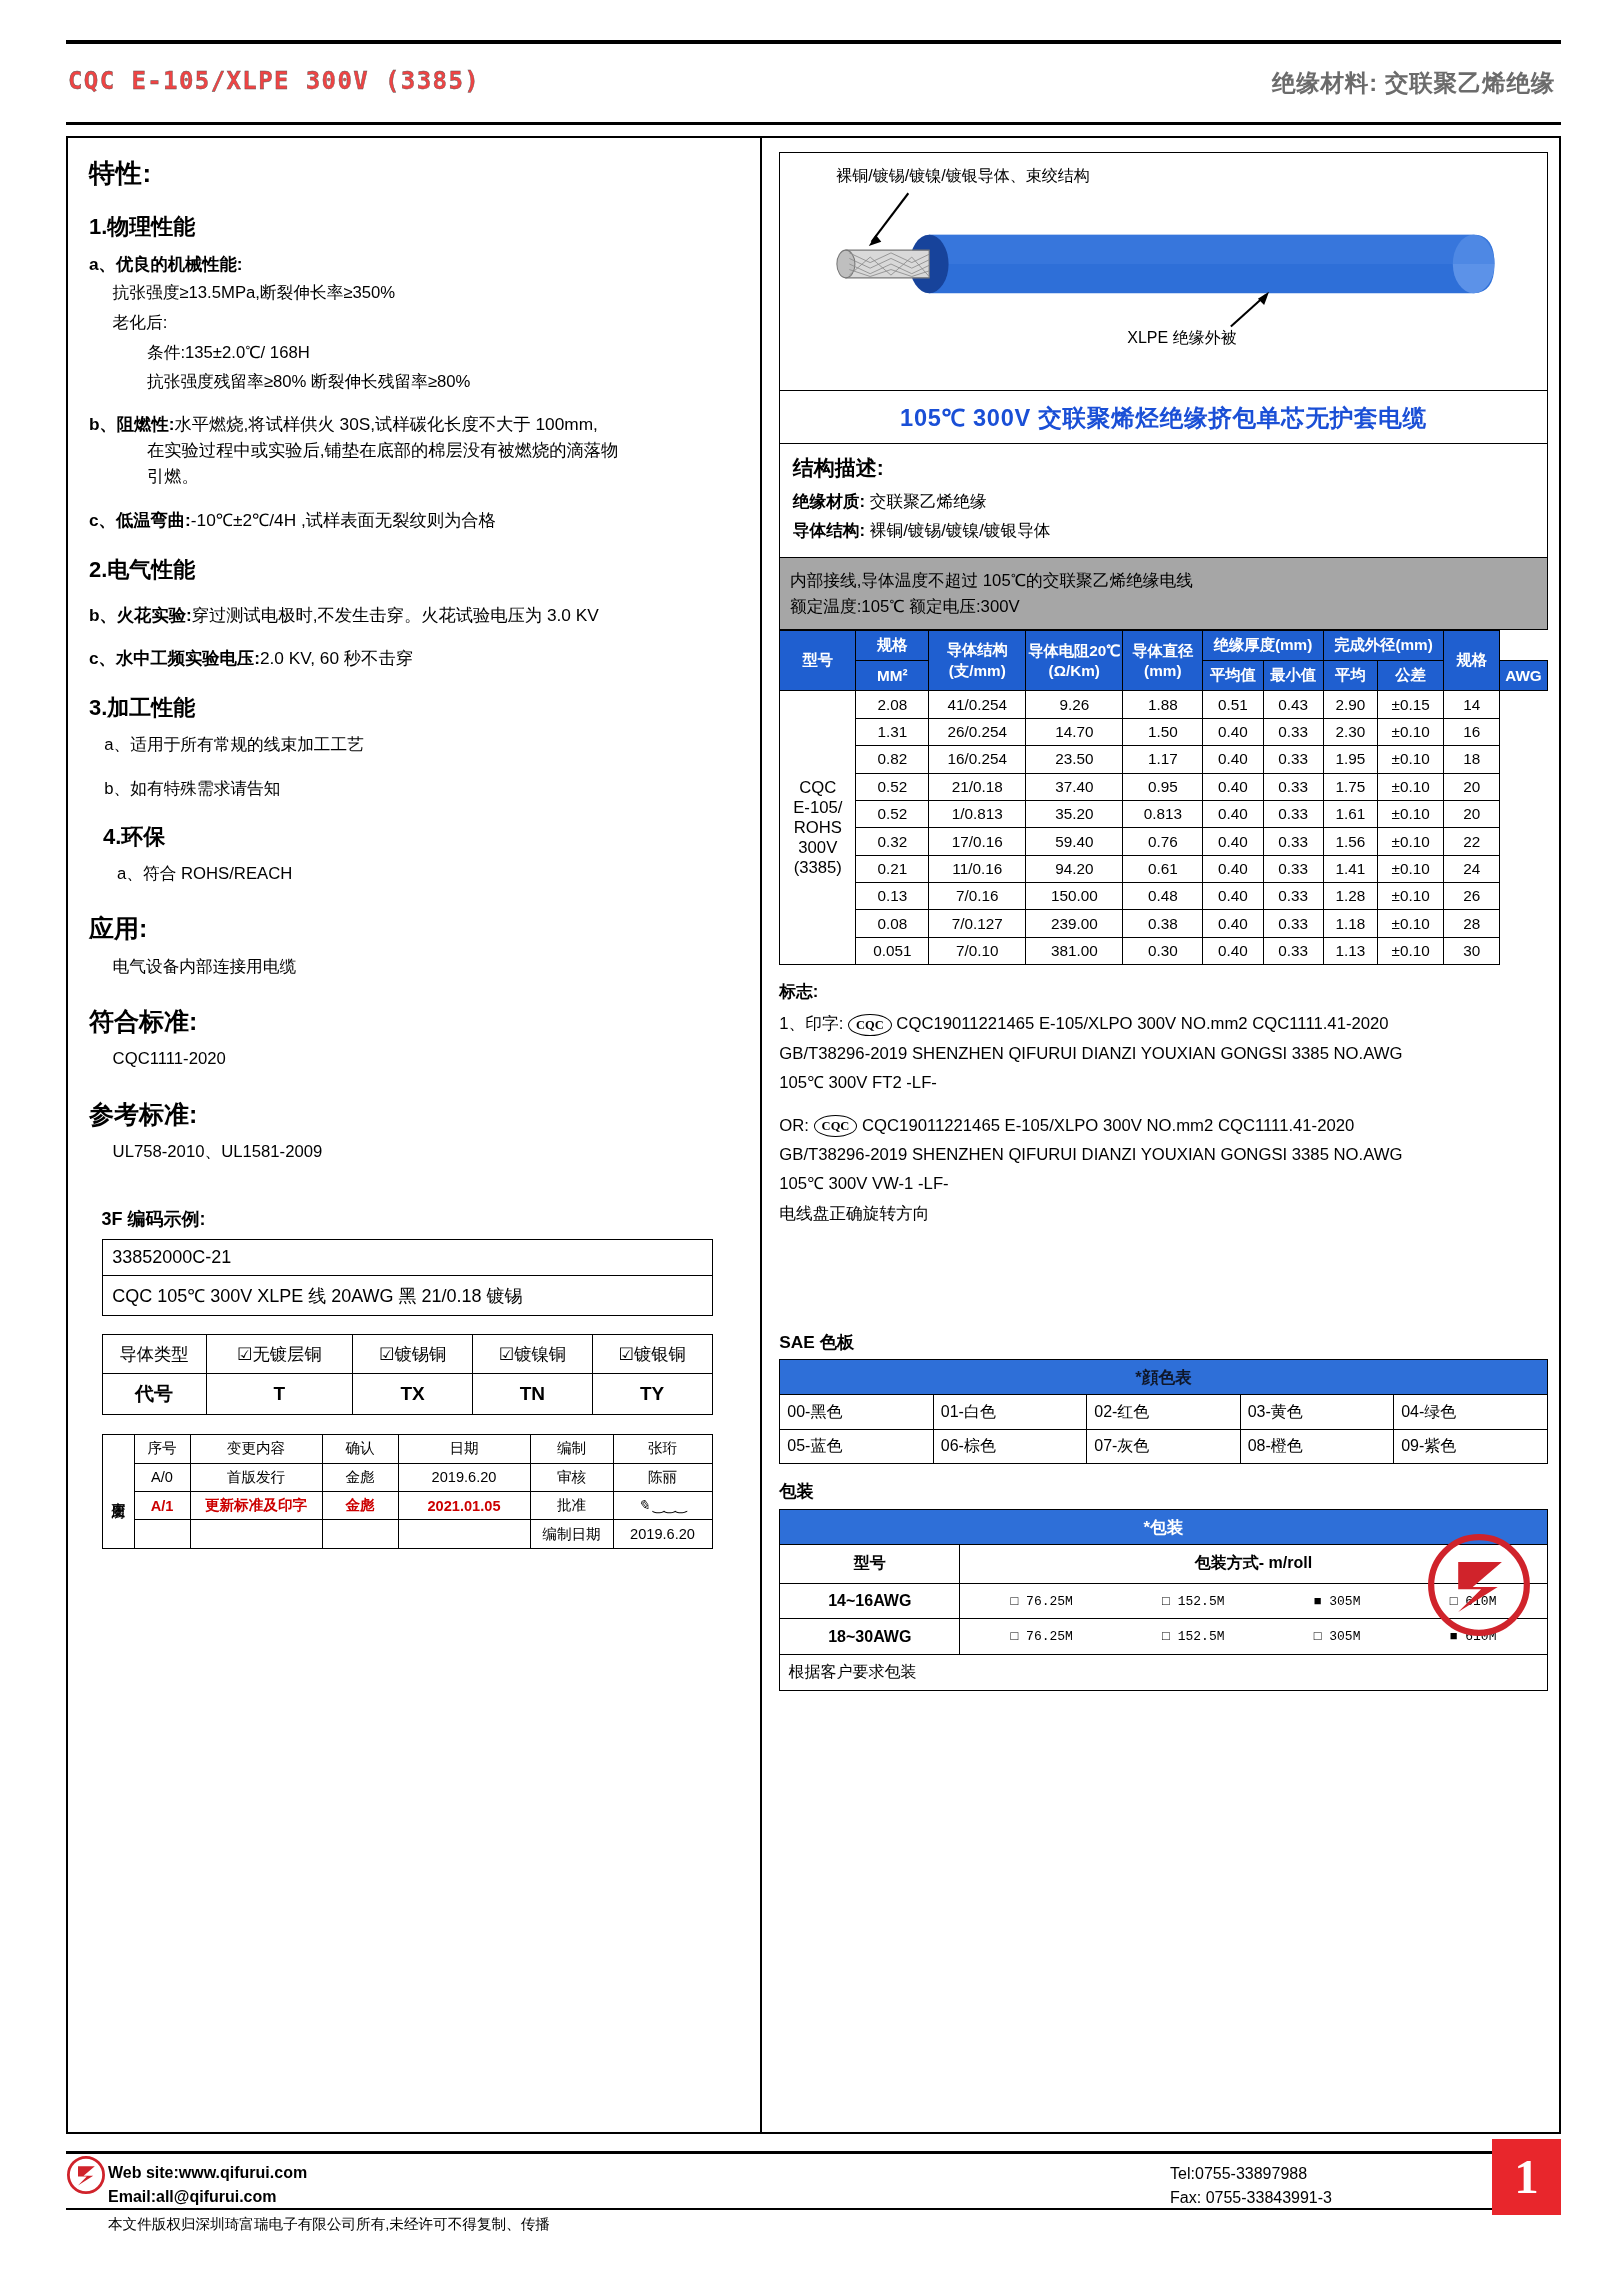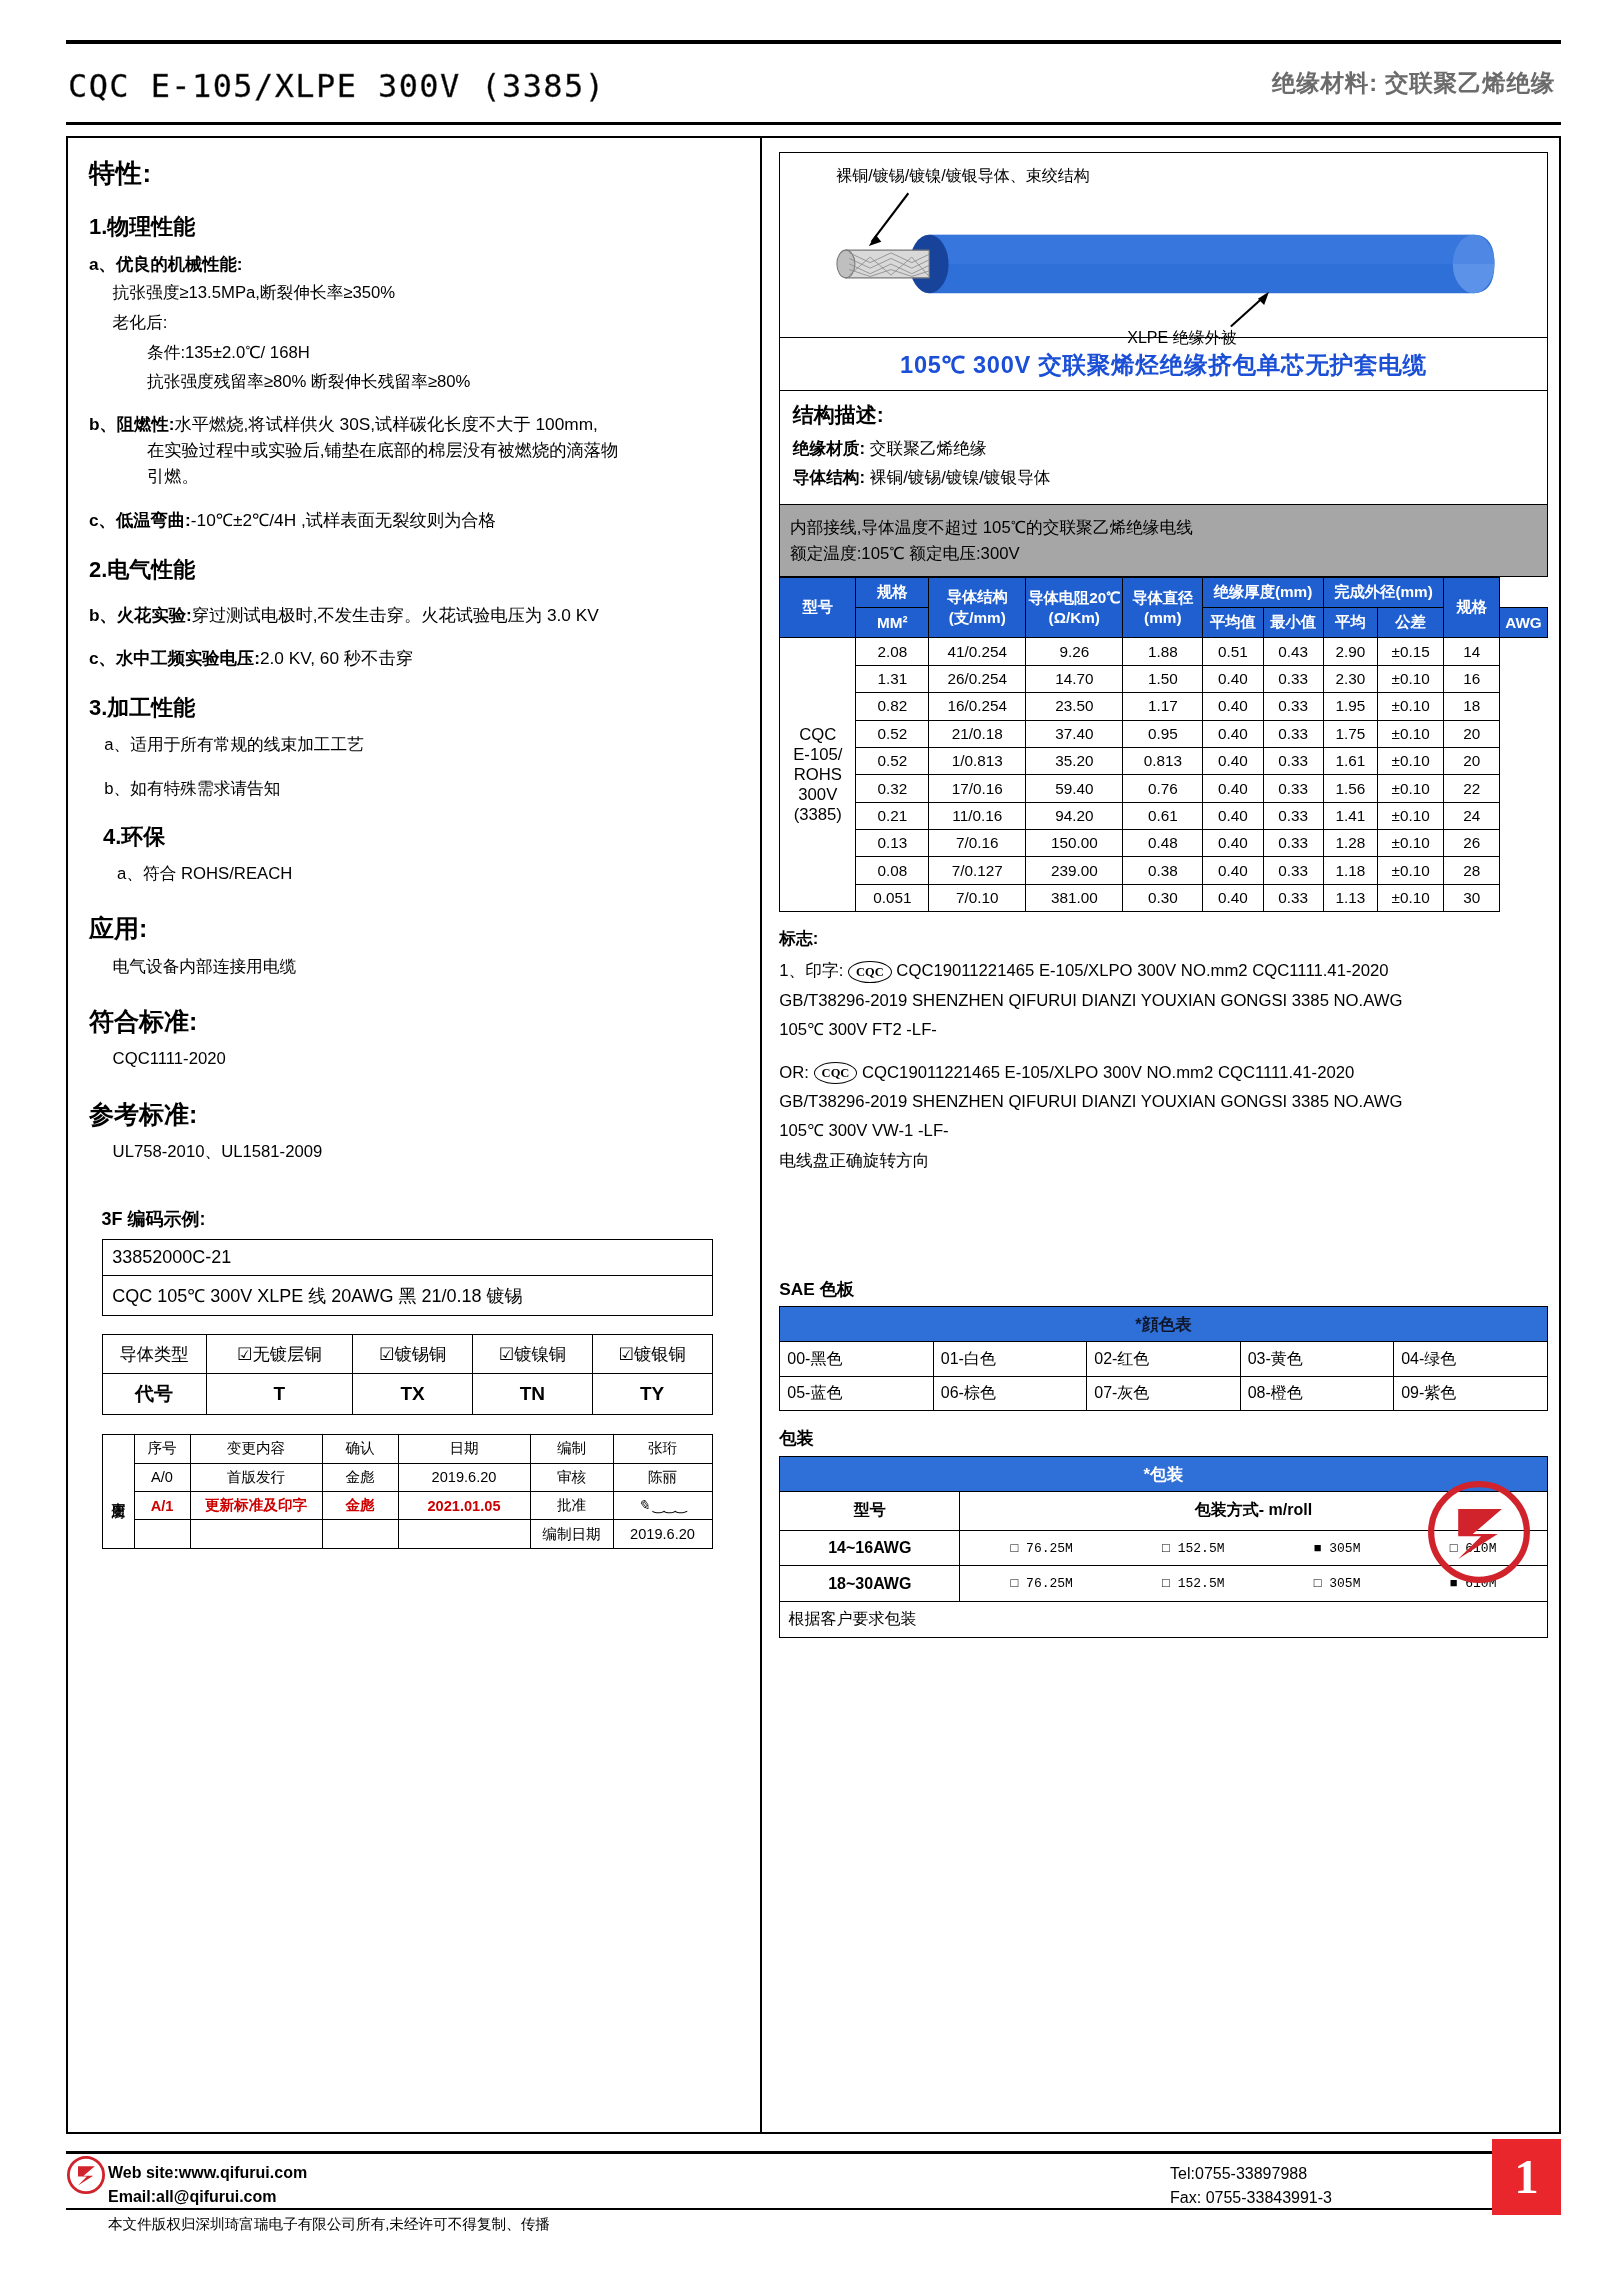--- a/index.html
+++ b/index.html
@@ -24,22 +24,22 @@
   }
   .hdr-rule-top {
     position:absolute; left:66px; top:40px; width:1495px; height:3.5px; background:#000;
   }
   .hdr-rule-bot {
     position:absolute; left:66px; top:122px; width:1495px; height:2.8px; background:#000;
   }
   .hdr-left {
     position:absolute; left:68px; top:67px;
     font-family: "DejaVu Sans Mono", monospace;
-    font-size: 32px; font-weight:normal; letter-spacing: 1.4px;
-    color:#000000;
+    font-size: 24px; font-weight:bold; letter-spacing: 1.4px;
+    color:#ef4444;
     -webkit-text-stroke: 0.4px #555;
   }
   .hdr-right {
     position:absolute; right:68px; top:67px;
     font-size: 23.6px; font-weight:bold; color:#6b6b6b;
     letter-spacing:0.7px;
   }
   
   .frame {
     position:absolute; left:66px; top:136px; width:1495px; height:1998px;
@@ -82,21 +82,21 @@
     border:0.7px solid #000; font-size:17.3px; padding:7px 4.2px; text-align:center; font-weight:normal;
   }
   table.gridtbl th { font-weight:bold; font-size:19px; }
 
   table.rev { border-collapse:collapse; margin-left:12.5px; margin-top:19.4px; width:611px; }
   table.rev td {
     border:0.7px solid #000; font-size:14.6px; padding:4.2px 3.5px; text-align:center;
   }
   .rev-vert { width:32px; font-size:14px; line-height:1.15; }
   .red { color:#cc0000; font-weight:bold; }
-  .cable-box { position:relative; height:186px; border:1.4px solid #000; }
+  .cable-box { position:relative; height:239px; border:1.4px solid #000; }
   .cable-cap {
     position:absolute; left:56px; top:12.5px; font-size:16px;
   }
   .cable-cap2 { position:absolute; left:347px; top:175px; font-size:16px; }
   .title-blue {
     border:1.4px solid #000; border-top:none; text-align:center;
     color:#1a4fd6; font-size:23.6px; font-weight:bold; padding:9.7px 0; letter-spacing:0.7px;
   }
   .struct {
     border:1.4px solid #000; border-top:none; padding:9.7px 12.5px;

